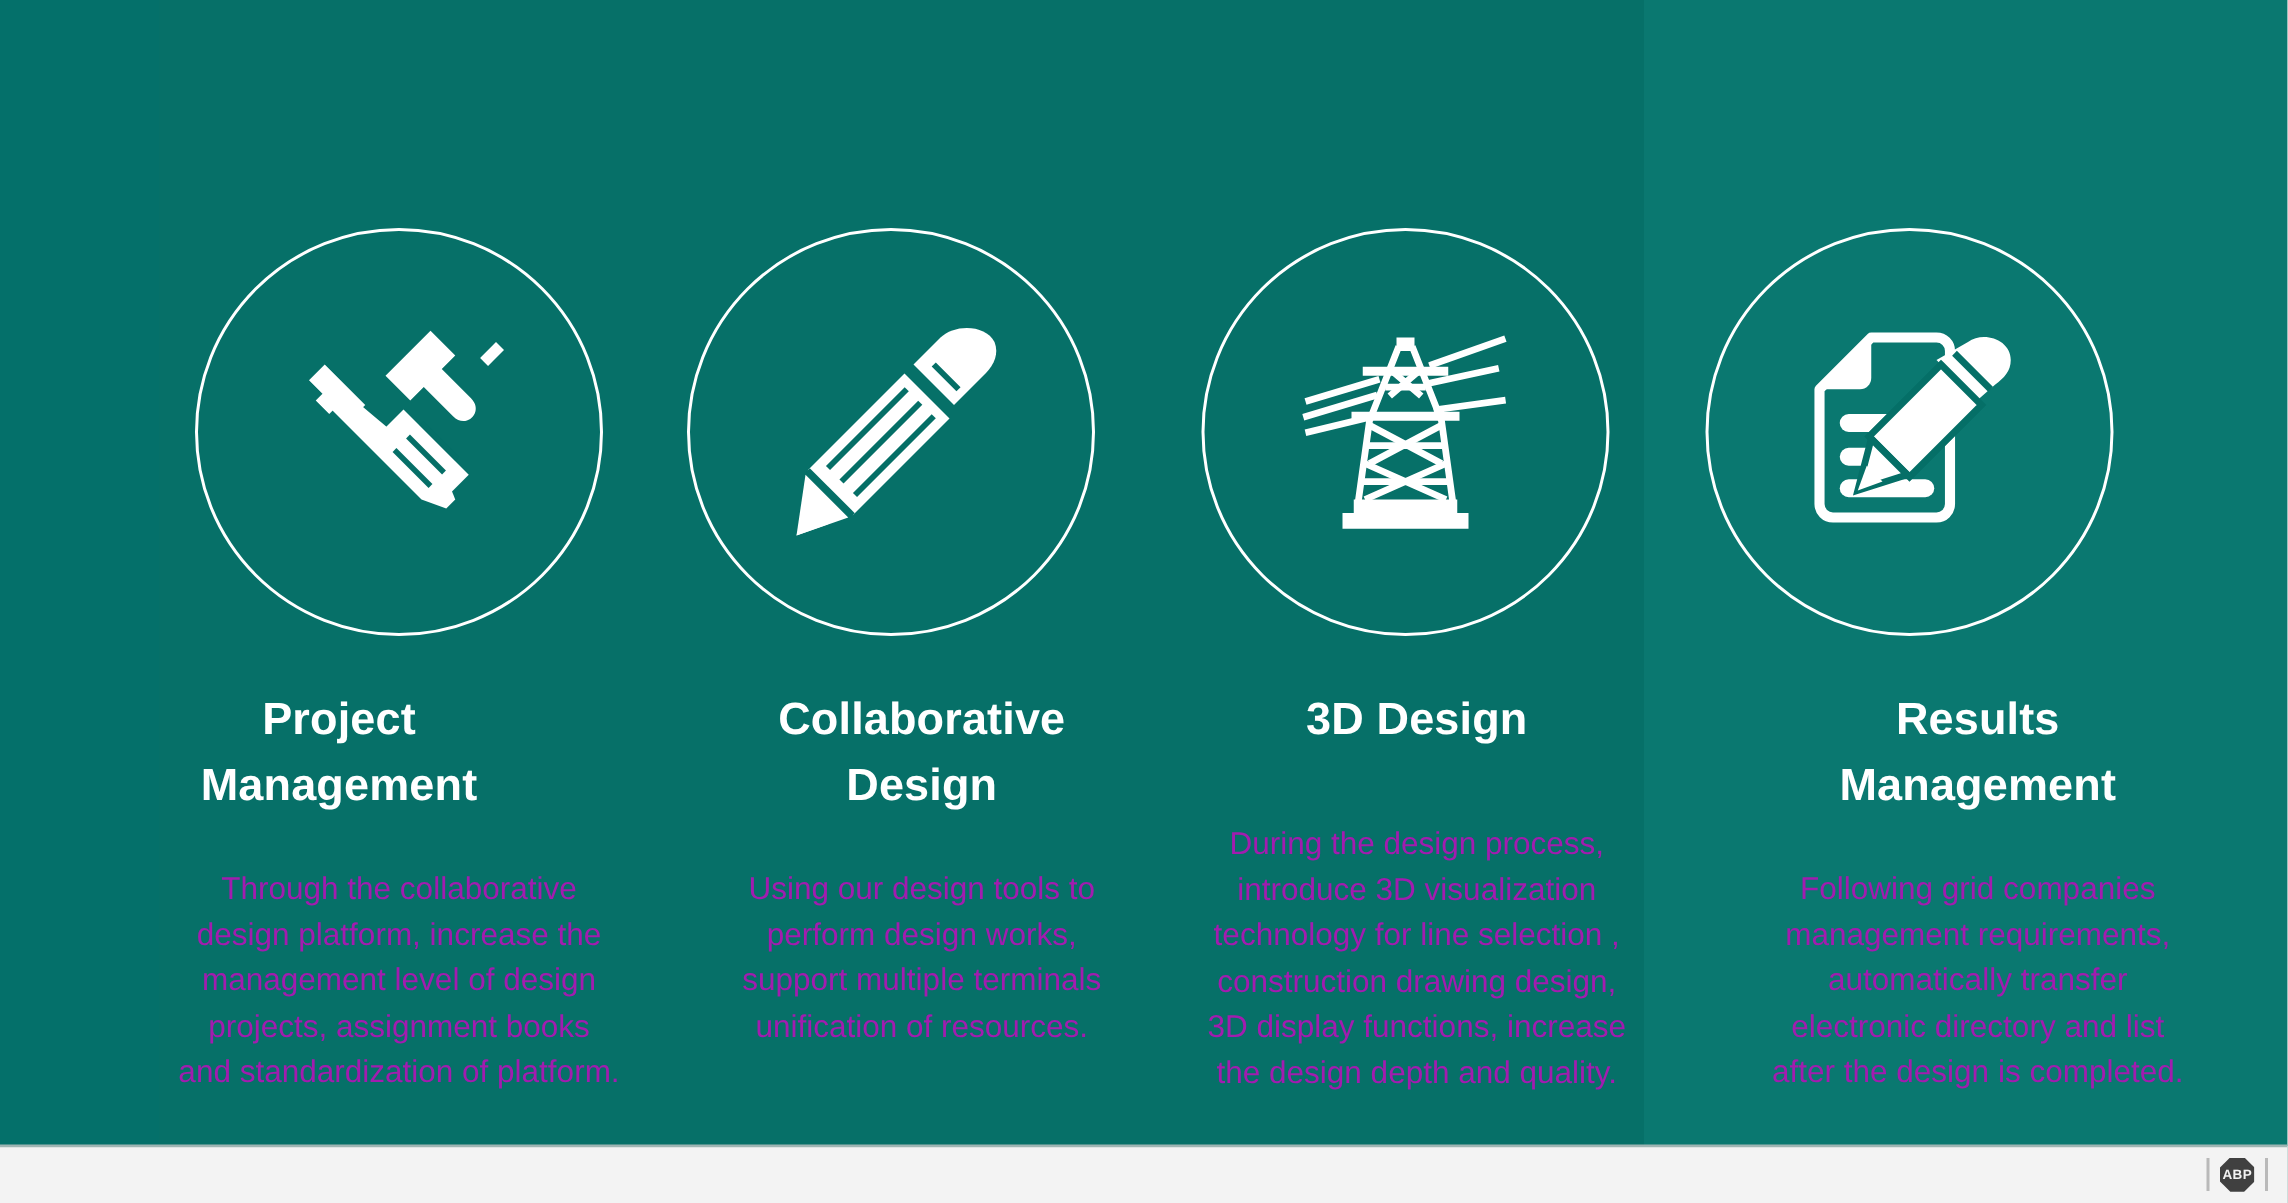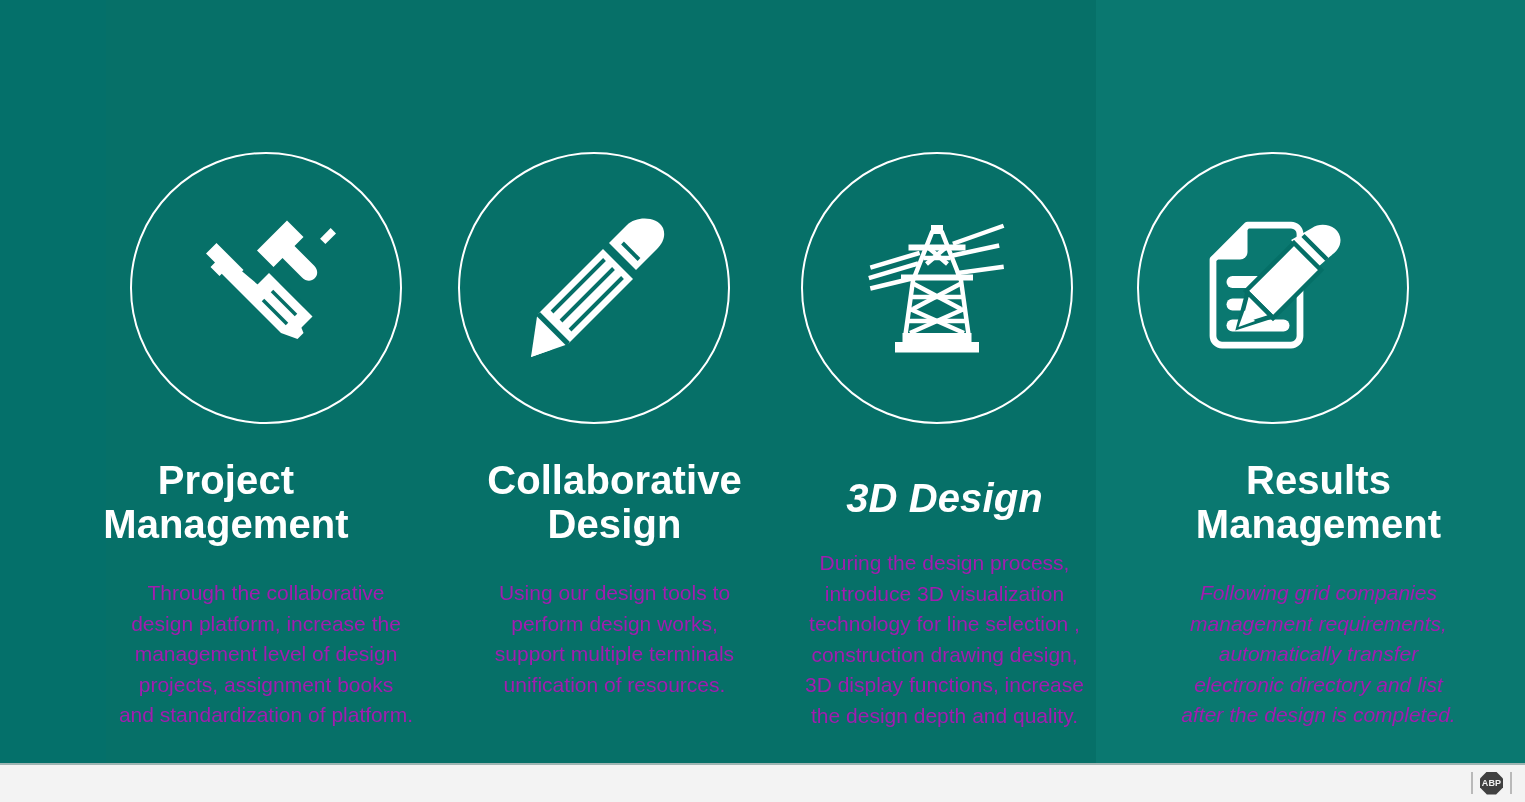--- a/index.html
+++ b/index.html
@@ -129,40 +129,40 @@
   .col-3 .circle { left: 25px; }
 
   .icon-slot { width: 150px; height: 150px; display:block; }
 
   .title {
     position: absolute;
     width: 100%;
     top: 458px;
     text-align: center;
     color: #ffffff;
-    font-size: 40px;
+    font-size: 30px;
     font-weight: bold;
     line-height: 44px;
     letter-spacing: .1px;
   }
   .col-0 .title { left: 0; width: 452px; padding-right: 0px; }
   .body {
     position: absolute;
     text-align: center;
     color: #a21caf;
     font-size: 21px;
     line-height: 30.5px;
     font-weight: normal;
   }
   .col-0 .body { left: 92px;  width: 348px; top: 578px; }
   .col-1 .body { left: 10px;  width: 305px; top: 578px; }
   .col-2 .body { left: 0px;   width: 335px; top: 548px; }
-  .col-3 .body { left: 15px;  width: 383px; top: 578px; font-style: italic; }
-
-  .col-2 .title { top: 476px; font-style: italic; }
+  .col-3 .body { left: 15px;  width: 383px; top: 578px; }
+
+  .col-2 .title { top: 458px; }
 </style>
 </head>
 <body>
 
 <div id="slide-root">
 
   <div class="canvas">
     <div class="canvas-band-left"></div>
     <div class="canvas-band-mid"></div>
     <div class="canvas-band-right"></div>

